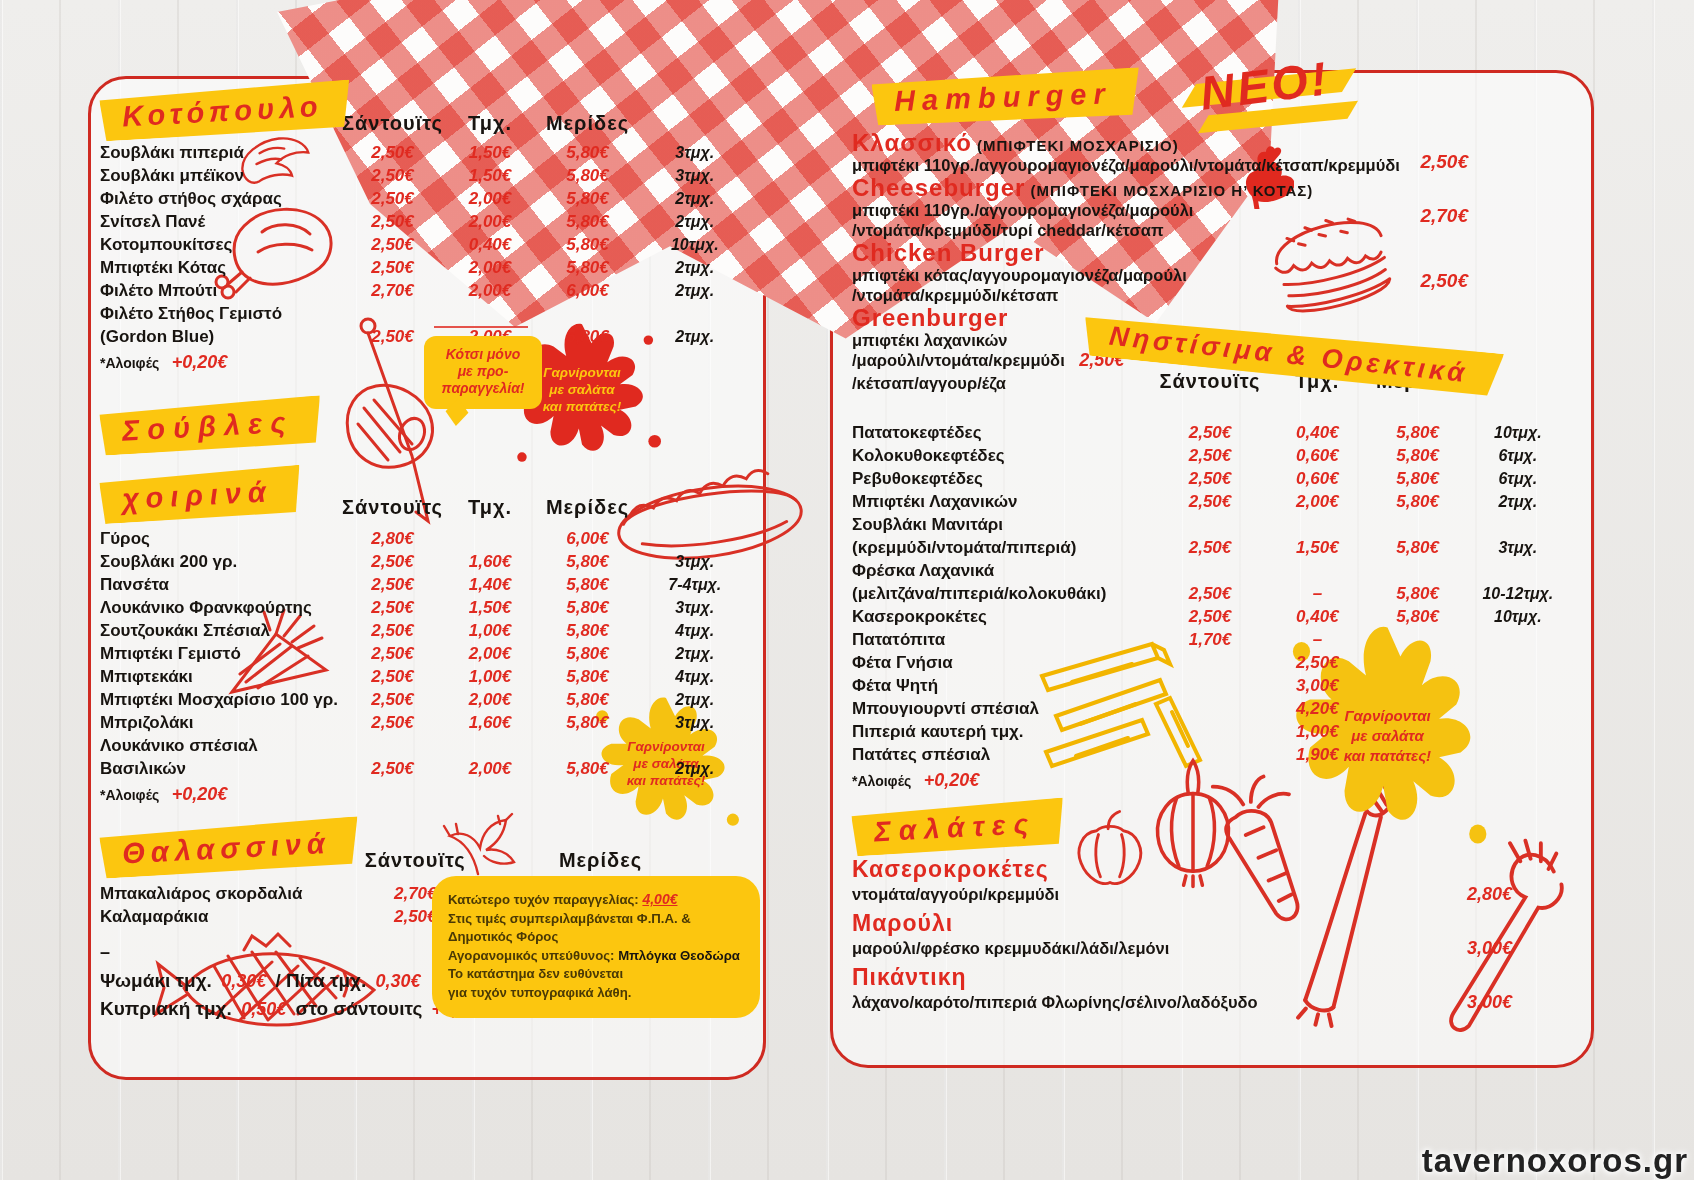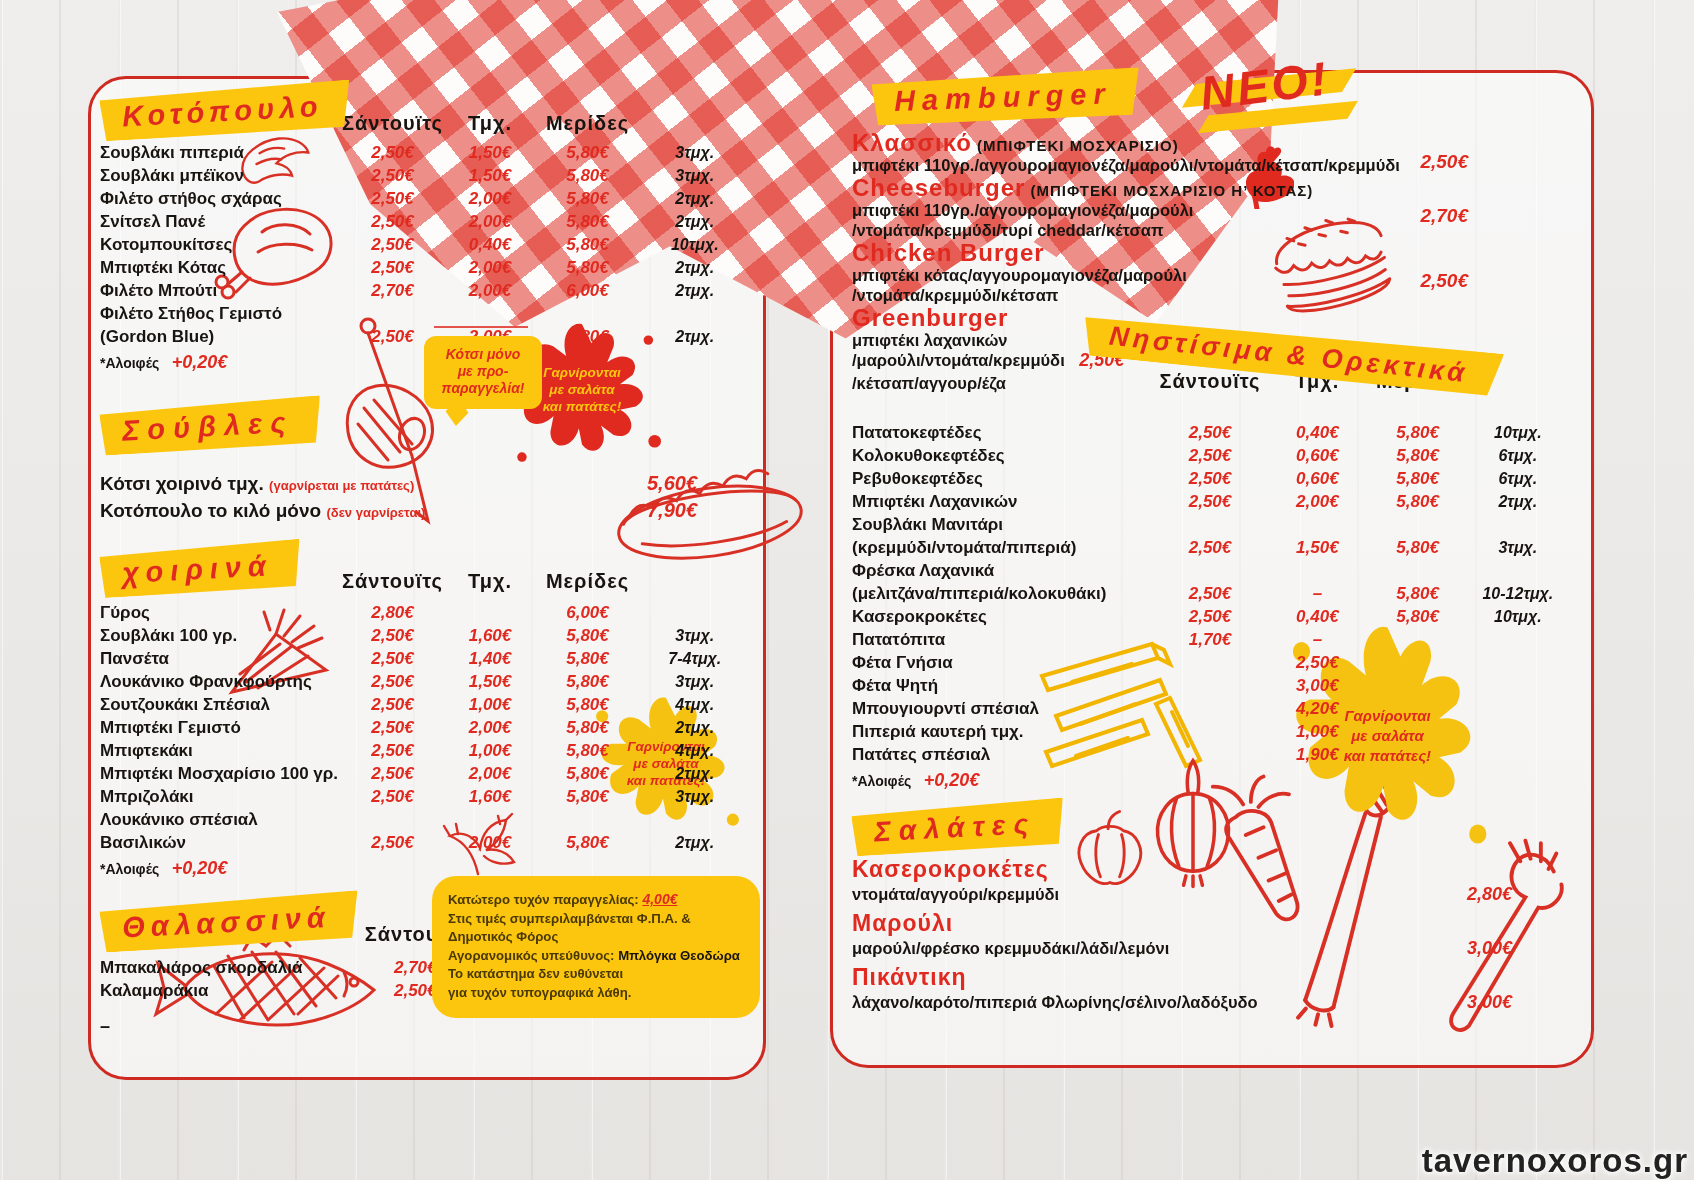--- a/index.html
+++ b/index.html
@@ -351,52 +351,40 @@
         </div>
       </div>
     <div class="foot">
       <span class="lbl">*Αλοιφές</span>
       <span class="price">+0,20€</span>
     </div>
 
     <div style="margin-top:28px;">
       <span class="banner tilt" style="letter-spacing:8px;">Σούβλες</span>
     </div>
-    <div style="margin-top:20px;">
-
-        <div class="spit-row">
-          <span class="nm"><span>Κότσι χοιρινό τμχ.</span> <span class="note">(γαρνίρεται με πατάτες)</span></span>
-          <span class="price">5,60€</span>
-        </div>
-
-        <div class="spit-row">
-          <span class="nm"><span>Κοτόπουλο το κιλό μόνο</span> <span class="note">(δεν γαρνίρεται)</span></span>
-          <span class="price">7,90€</span>
-        </div>
-      </div>
 
     <div class="g5" style="margin-top:20px;align-items:end;">
       <span><span class="banner tilt" style="letter-spacing:7px;">χοιρινά</span></span>
       <span class="cols">Σάντουϊτς</span>
       <span class="cols">Τμχ.</span>
       <span class="cols">Μερίδες</span>
       <span></span>
     </div>
     <div style="margin-top:8px;">
 
         <div class="row g5">
           <span class="nm"><span>Γύρος</span></span>
           <span class="price">2,80€</span>
           <span class="price"></span>
           <span class="price">6,00€</span>
           <span class="pieces"></span>
         </div>
 
         <div class="row g5">
-          <span class="nm"><span>Σουβλάκι 100 γρ.</span></span>
+          <span class="nm"><span>Σουβλάκι 200 γρ.</span></span>
           <span class="price">2,50€</span>
           <span class="price">1,60€</span>
           <span class="price">5,80€</span>
           <span class="pieces">3τμχ.</span>
         </div>
 
         <div class="row g5">
           <span class="nm"><span>Πανσέτα</span></span>
           <span class="price">2,50€</span>
           <span class="price">1,40€</span>
@@ -485,20 +473,35 @@
         <div class="row gsea">
           <span class="nm">Καλαμαράκια</span>
           <span class="price">2,50€</span>
           <span></span>
           <span class="price">5,80€</span>
           <span class="pieces">10τμχ.</span>
         </div>
       </div>
     <div class="dash">–</div>
 
+    <div class="extras">
+      <div>
+        <span class="lbl">Ψωμάκι τμχ.</span>
+        <span class="price">0,30€</span>
+        <span class="lbl">/</span>
+        <span class="lbl">Πίτα τμχ.</span>
+        <span class="price">0,30€</span>
+      </div>
+      <div>
+        <span class="lbl">Κυπριακή τμχ.</span>
+        <span class="price">0,50€</span>
+        <span class="lbl">στο σάντουιτς</span>
+        <span class="price">+0,20€</span>
+      </div>
+    </div>
   </div>
 
   <div class="infobox">
     <div>
       <span>Κατώτερο τυχόν παραγγελίας:</span>
       <span class="price">4,00€</span>
     </div>
     <div>Στις τιμές συμπεριλαμβάνεται Φ.Π.Α. &amp; Δημοτικός Φόρος</div>
     <div>
       <span>Αγορανομικός υπεύθυνος:</span>

